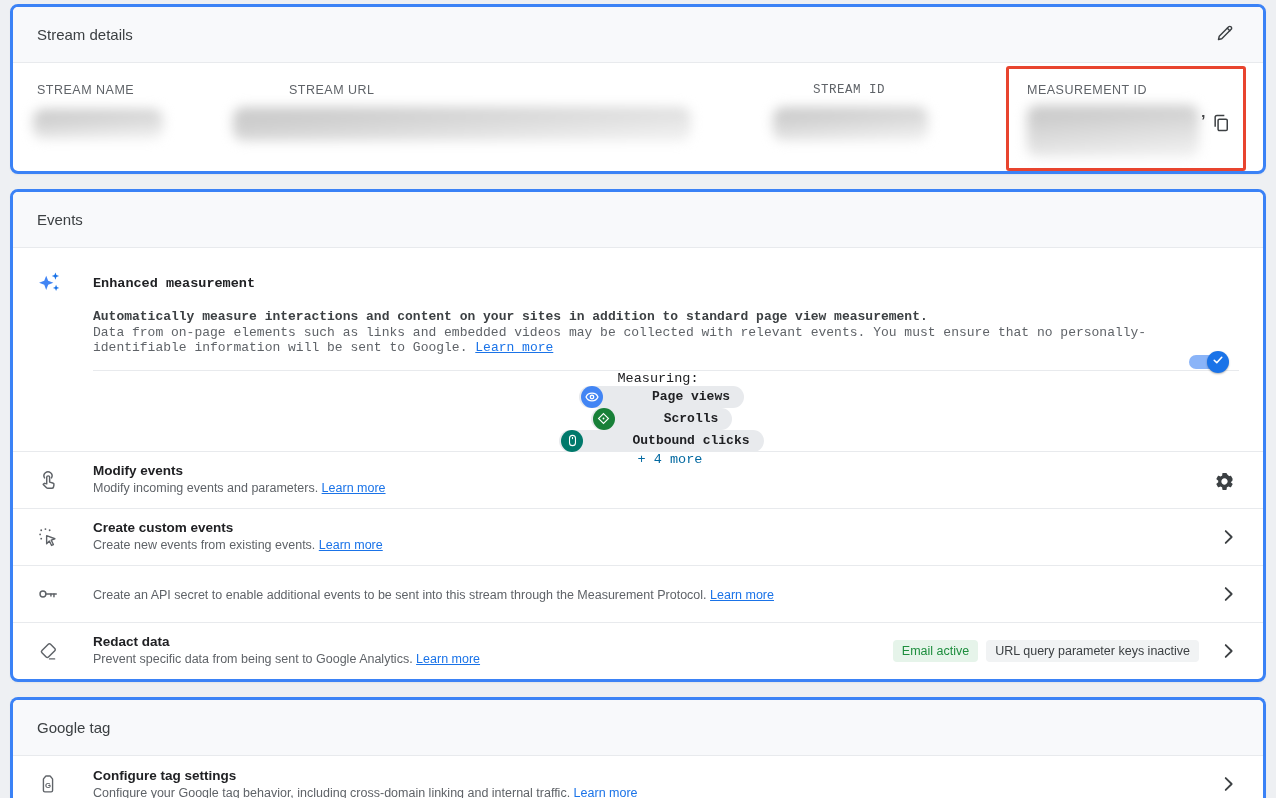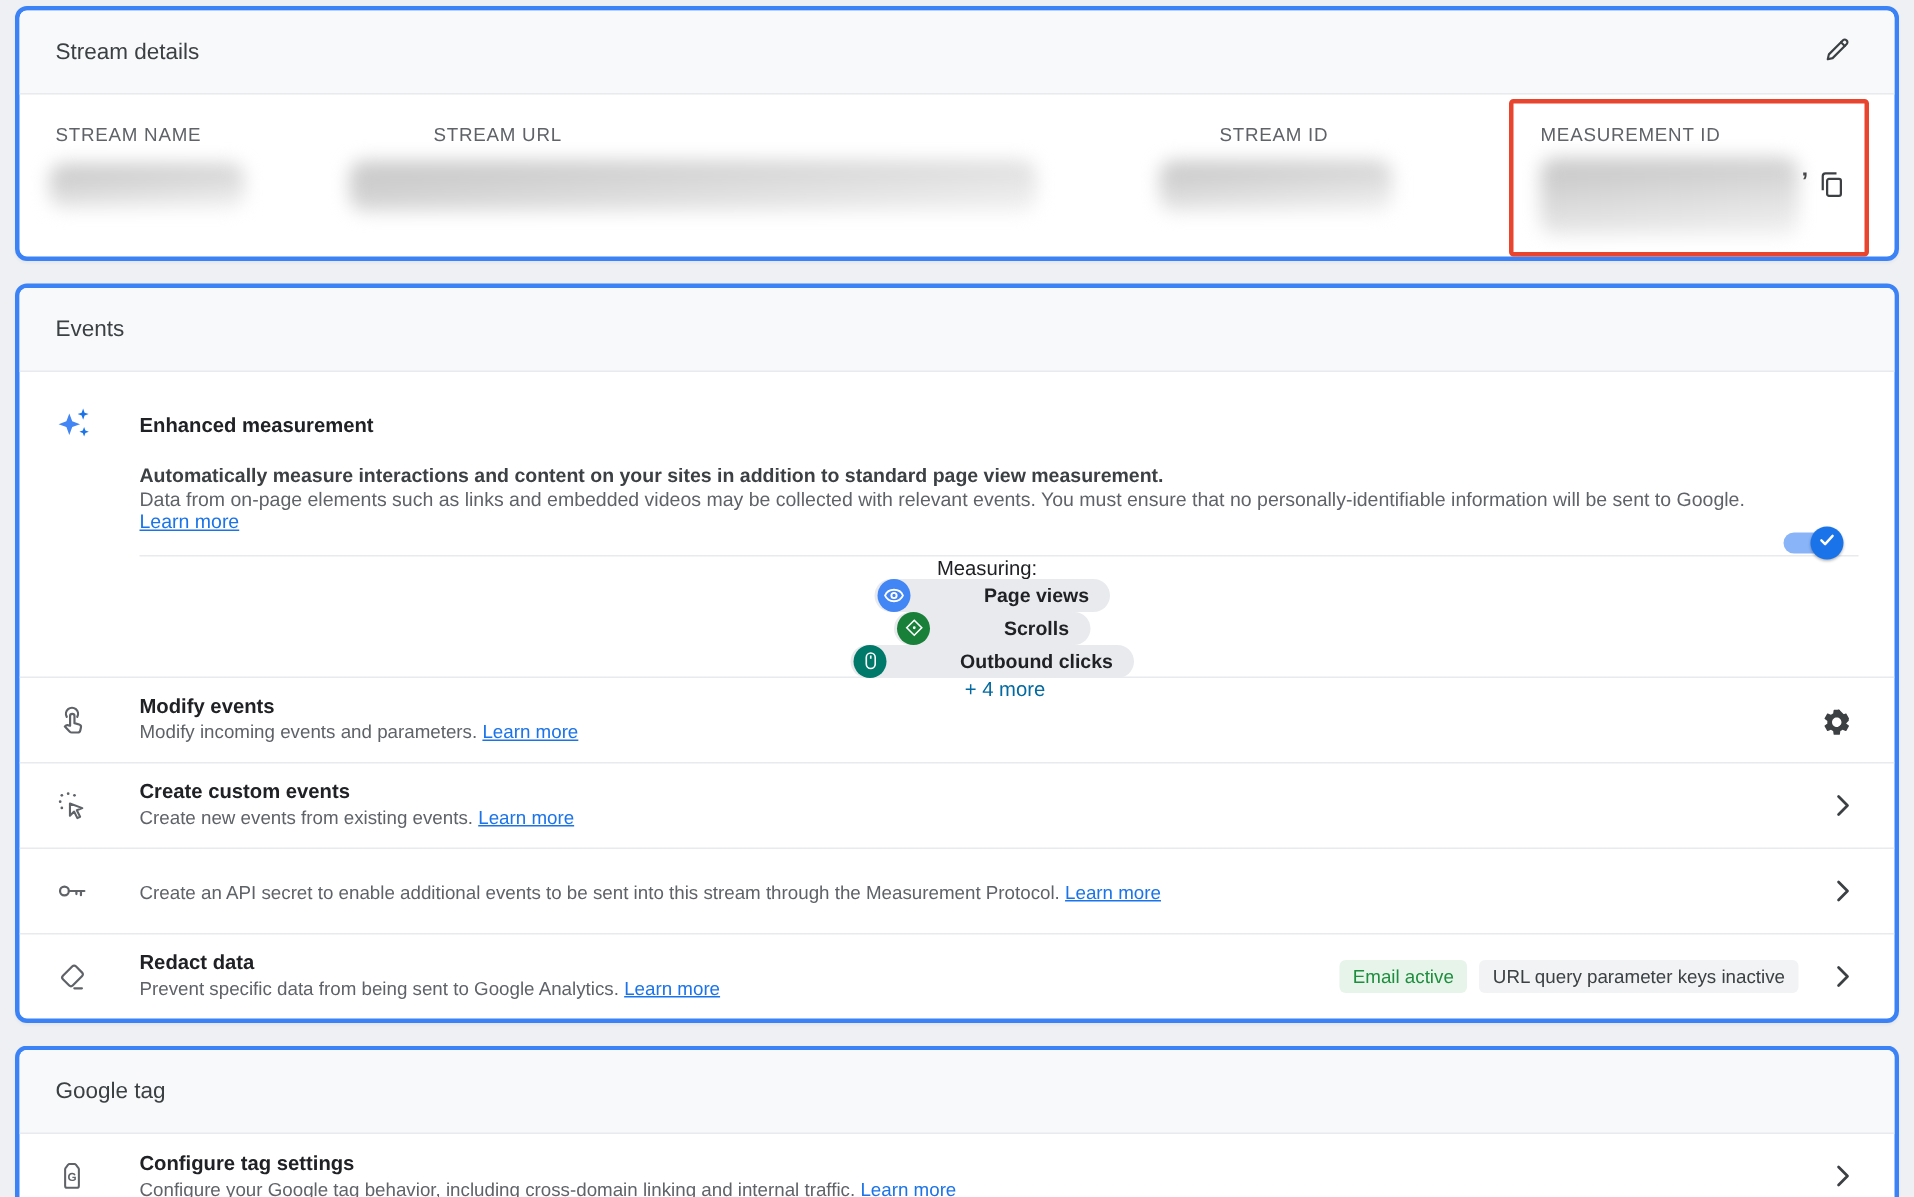--- a/index.html
+++ b/index.html
@@ -14,36 +14,36 @@
 
   .band { height:56px; display:flex; align-items:center; justify-content:space-between;
           padding:0 24px; background:#f8f9fb; border-bottom:1px solid #e8eaed; }
   .band-title { font-size:15px; color:#3c4043; }
   .icon-btn { background:none; border:none; cursor:pointer; display:flex; align-items:center; padding:4px; }
 
   
   .sd-table { padding:20px 24px 0 24px; height:108px; }
   .sd-grid { display:grid; grid-template-columns:252px 524px 214px 1fr; }
   .sd-head { font-size:12.5px; color:#5f6368; letter-spacing:.5px; }
-  .sd-head.c3 { padding-left:0; }
+  .sd-head.c3 { padding-left:0;font-family:Liberation Mono, monospace; }
   .sd-head.c4 { }
   .sd-vals { margin-top:8px; }
   .blur { background:linear-gradient(175deg,#cccccc 20%,#efefef 90%); border-radius:10px; filter:blur(6px); }
   .b1 { width:130px; height:30px; margin-left:-4px; margin-top:4px; }
   .b2 { width:458px; height:34px; margin-left:-56px; margin-top:2px; }
   .b3 { width:155px; height:34px; margin-left:-40px; margin-top:2px; }
   .b4 { width:172px; height:52px; }
   .mid-cell { display:flex; align-items:flex-start; }
   .redacted-mark { font-size:16px; font-weight:bold; color:#202124; margin:8px 2px 0 2px; }
 
   #measurement-highlight { position:absolute; left:1006px; top:66px; width:240px; height:105px;
     border:3px solid #e8442e; border-radius:3px; z-index:5; }
 
   
-  .enh { position:relative; padding:22px 24px 16px 24px; }
+  .enh { position:relative; padding:22px 24px 16px 24px;font-family:Liberation Mono, monospace; }
   .enh-head { display:flex; align-items:center; }
   .enh-icon { width:56px; display:flex; }
   .row-title { font-size:13.5px; font-weight:bold; color:#202124; }
   .enh-body { margin:13px 0 0 56px; max-width:1086px; font-size:13px; line-height:15.5px; color:#5f6368; }
   .enh-body .bold-line { font-weight:bold; color:#3c4043; }
   a.lnk { color:#1a73e8; text-decoration:underline; cursor:pointer; }
   .inset-divider { border-top:1px solid #e8eaed; margin:14px 0 0 56px; }
   .measuring { display:flex; align-items:center; height:64px; margin-left:56px;flex-direction:column; }
   .measuring-label { font-size:13.5px; color:#202124; margin-right:16px; }
   .chip { display:flex; align-items:center; background:#e8eaed; border-radius:14px; height:26px;

